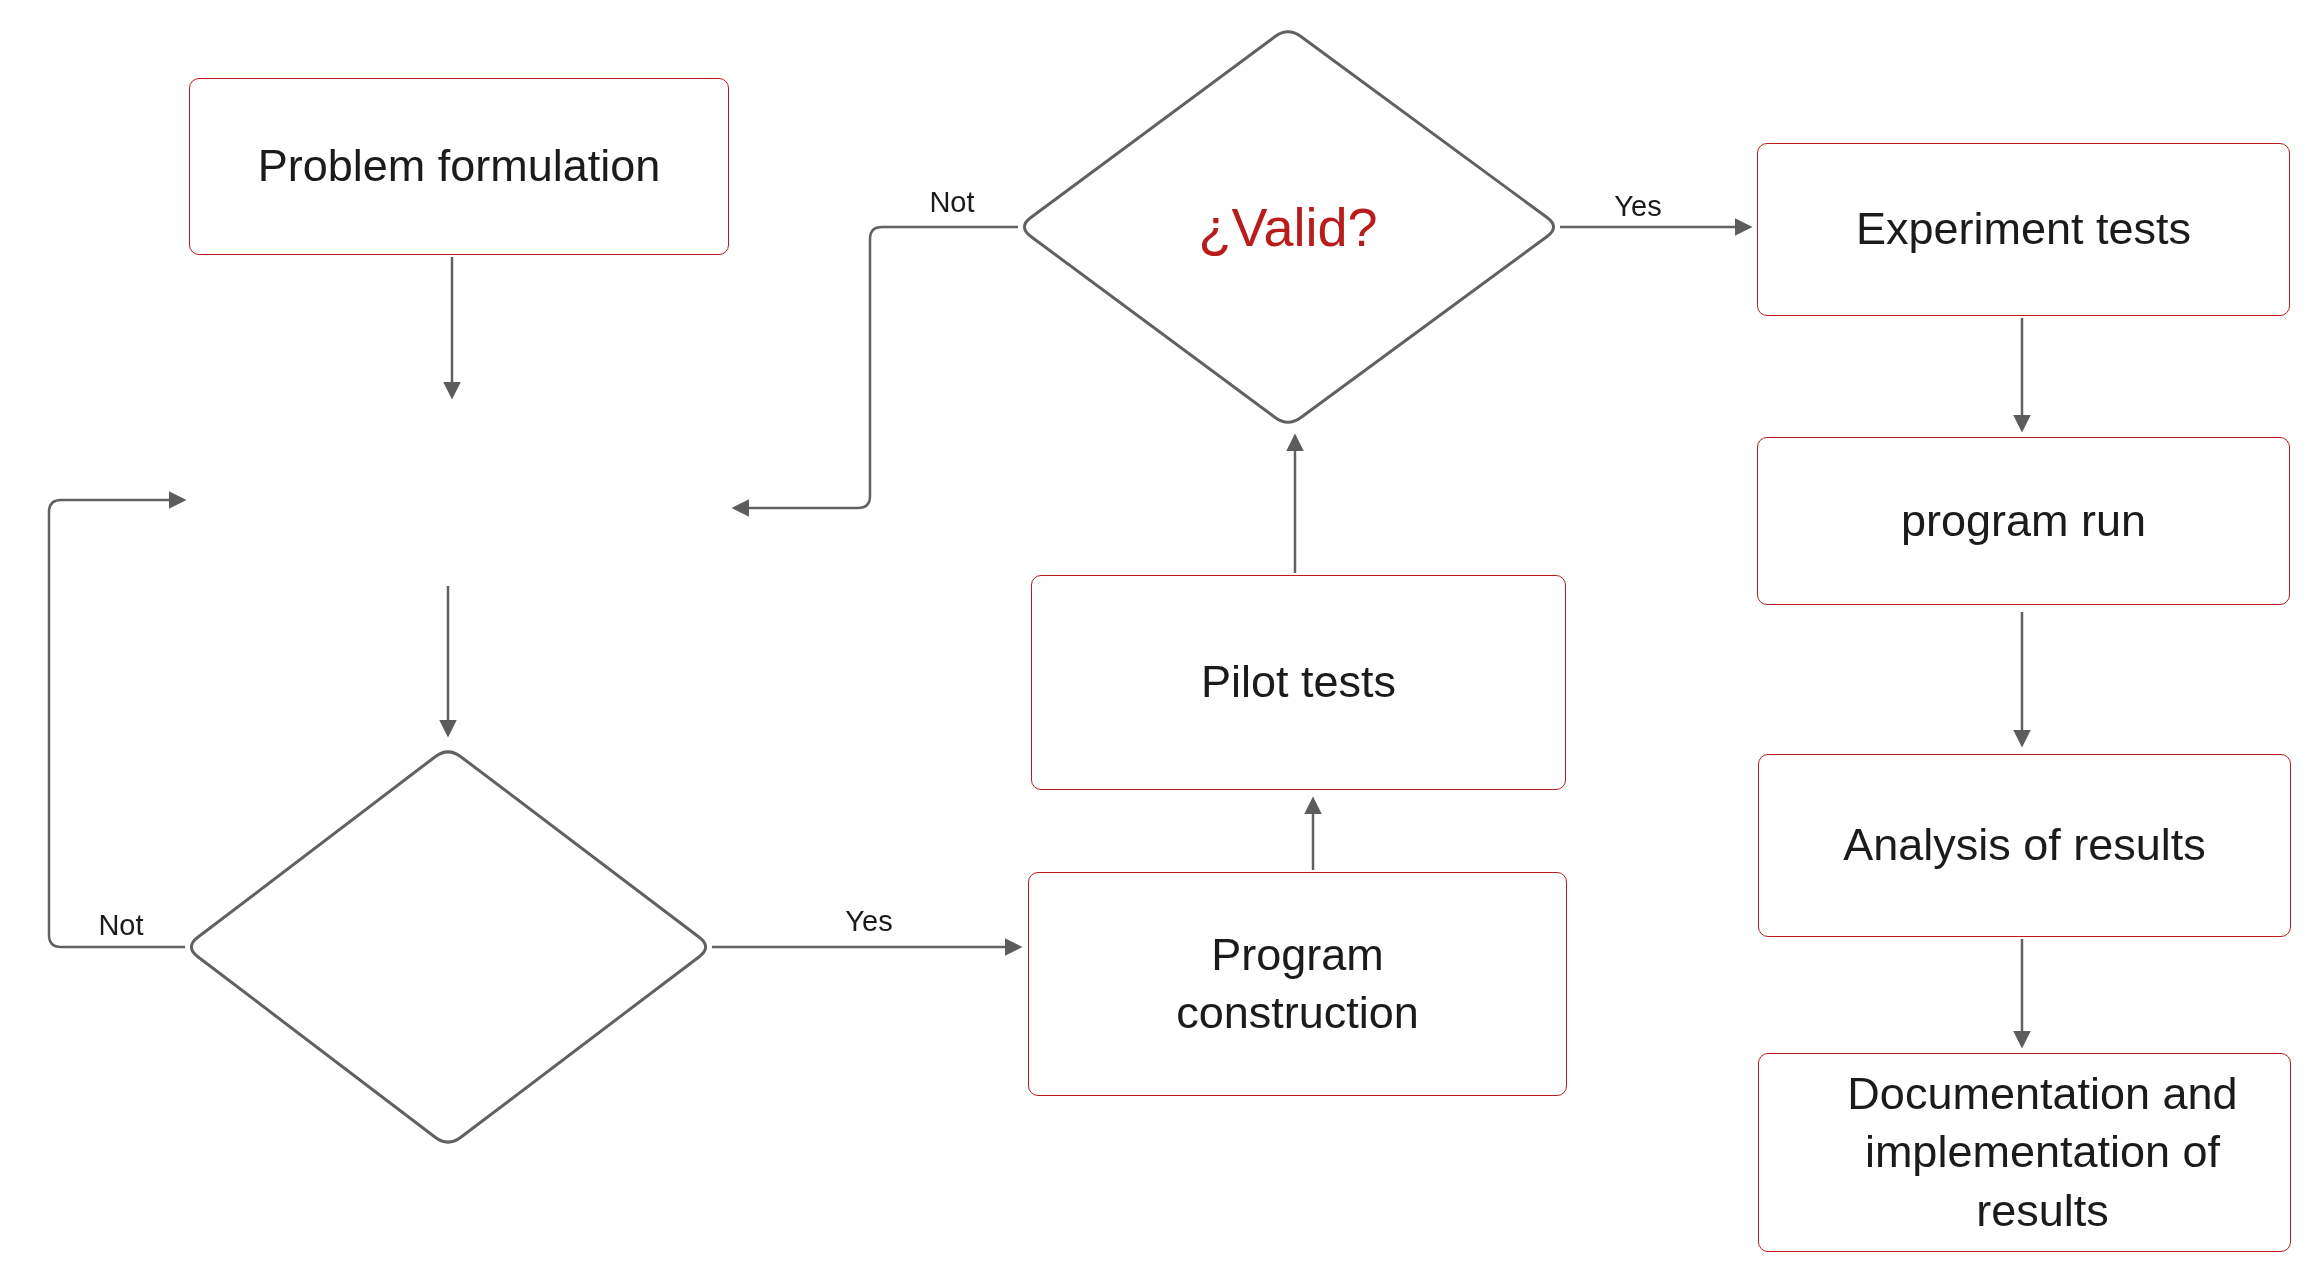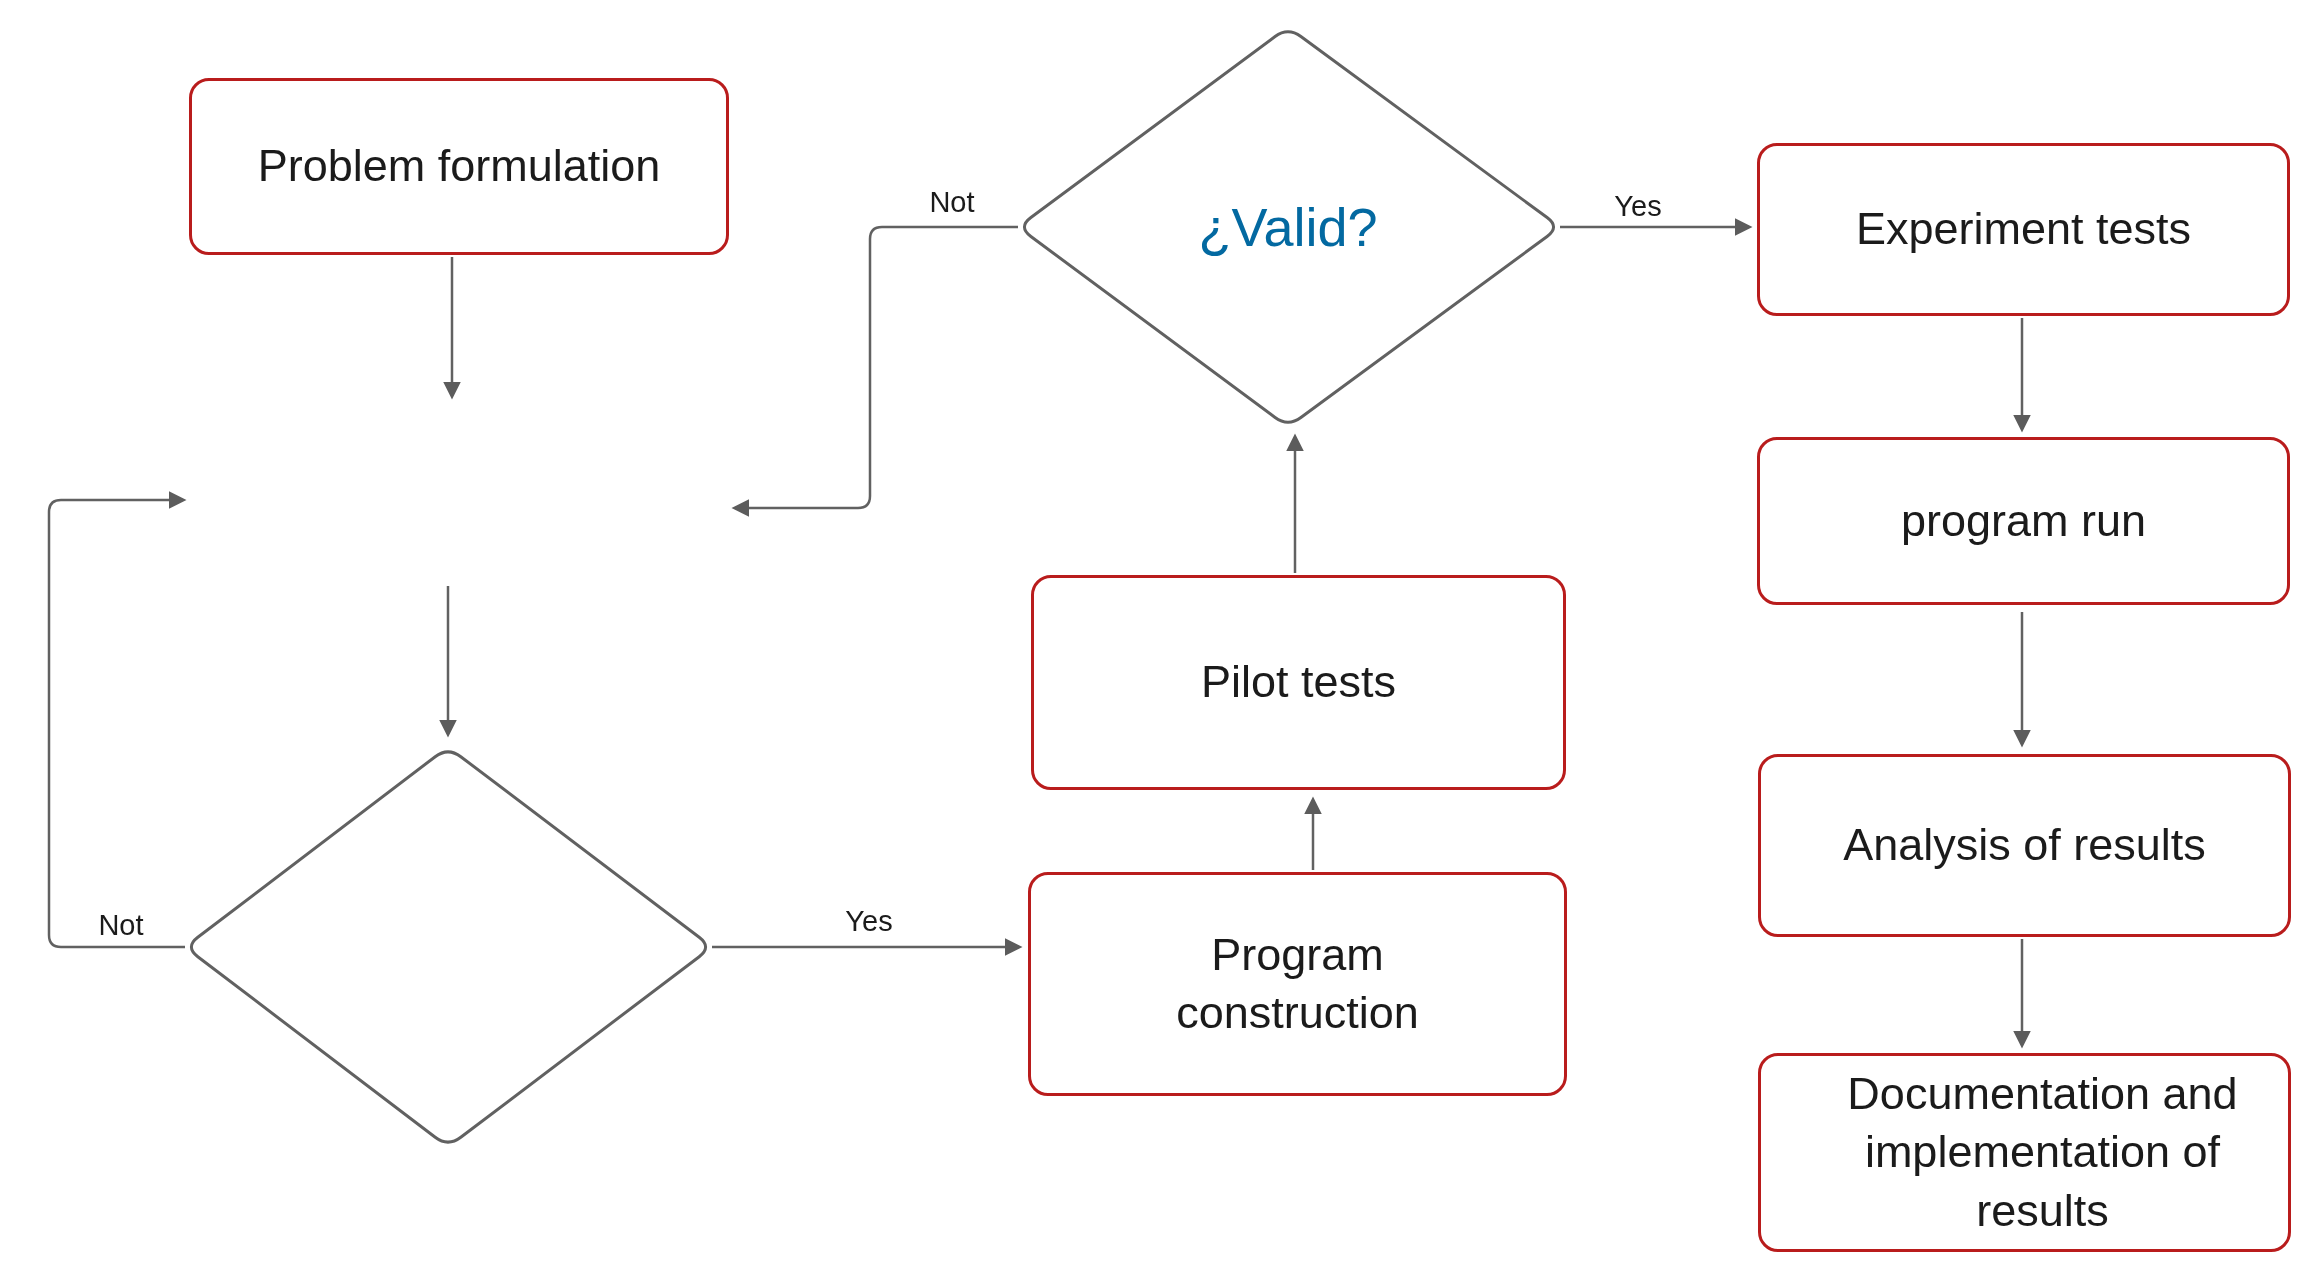--- a/index.html
+++ b/index.html
@@ -29,41 +29,41 @@
   }
   .shape {
     fill: #ffffff;
     stroke: #616161;
     stroke-width: 3;
   }
   .node {
     position: absolute;
     box-sizing: border-box;
     background: #ffffff;
-    border: 3px solid #b91c1c;
-    border-radius: 20px;
+    border: 1px solid #b91c1c;
+    border-radius: 10px;
     display: flex;
     align-items: center;
     justify-content: center;
     text-align: center;
     color: #1b1b1b;
     font-size: 45px;
     line-height: 1.3;
   }
   .node .lbl { display: inline-block; }
   .lbl.w480 { max-width: 480px; }
   .lbl.w320 { max-width: 320px; }
   .lbl.w490 { max-width: 490px; }
   .diamond-label {
     position: absolute;
     display: flex;
     align-items: center;
     justify-content: center;
     text-align: center;
-    color: #0369a1;
+    color: #b91c1c;
     font-size: 54px;
     width: 400px;
     height: 80px;
   }
   .edge-label {
     position: absolute;
     transform: translate(-50%, -50%);
     font-size: 29px;
     color: #1b1b1b;
     background: #ffffff;

